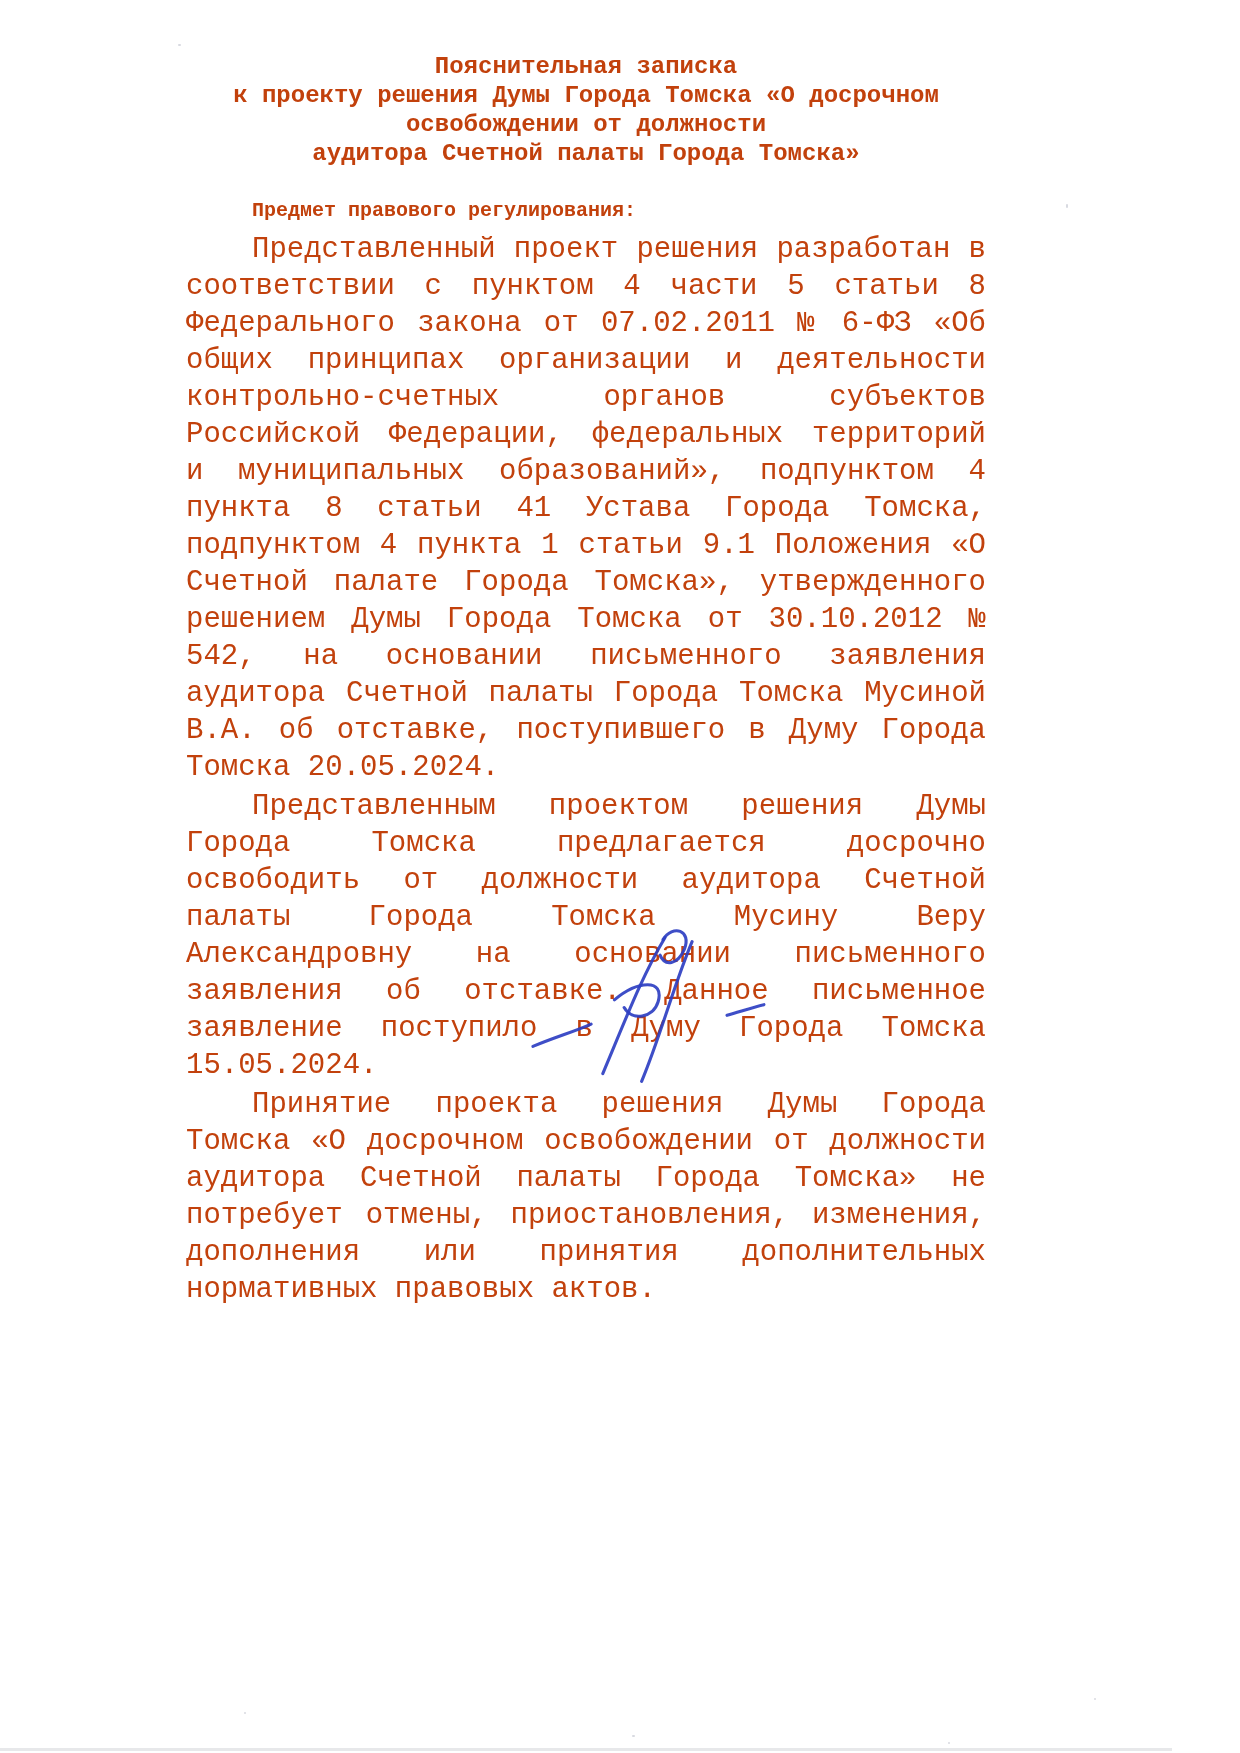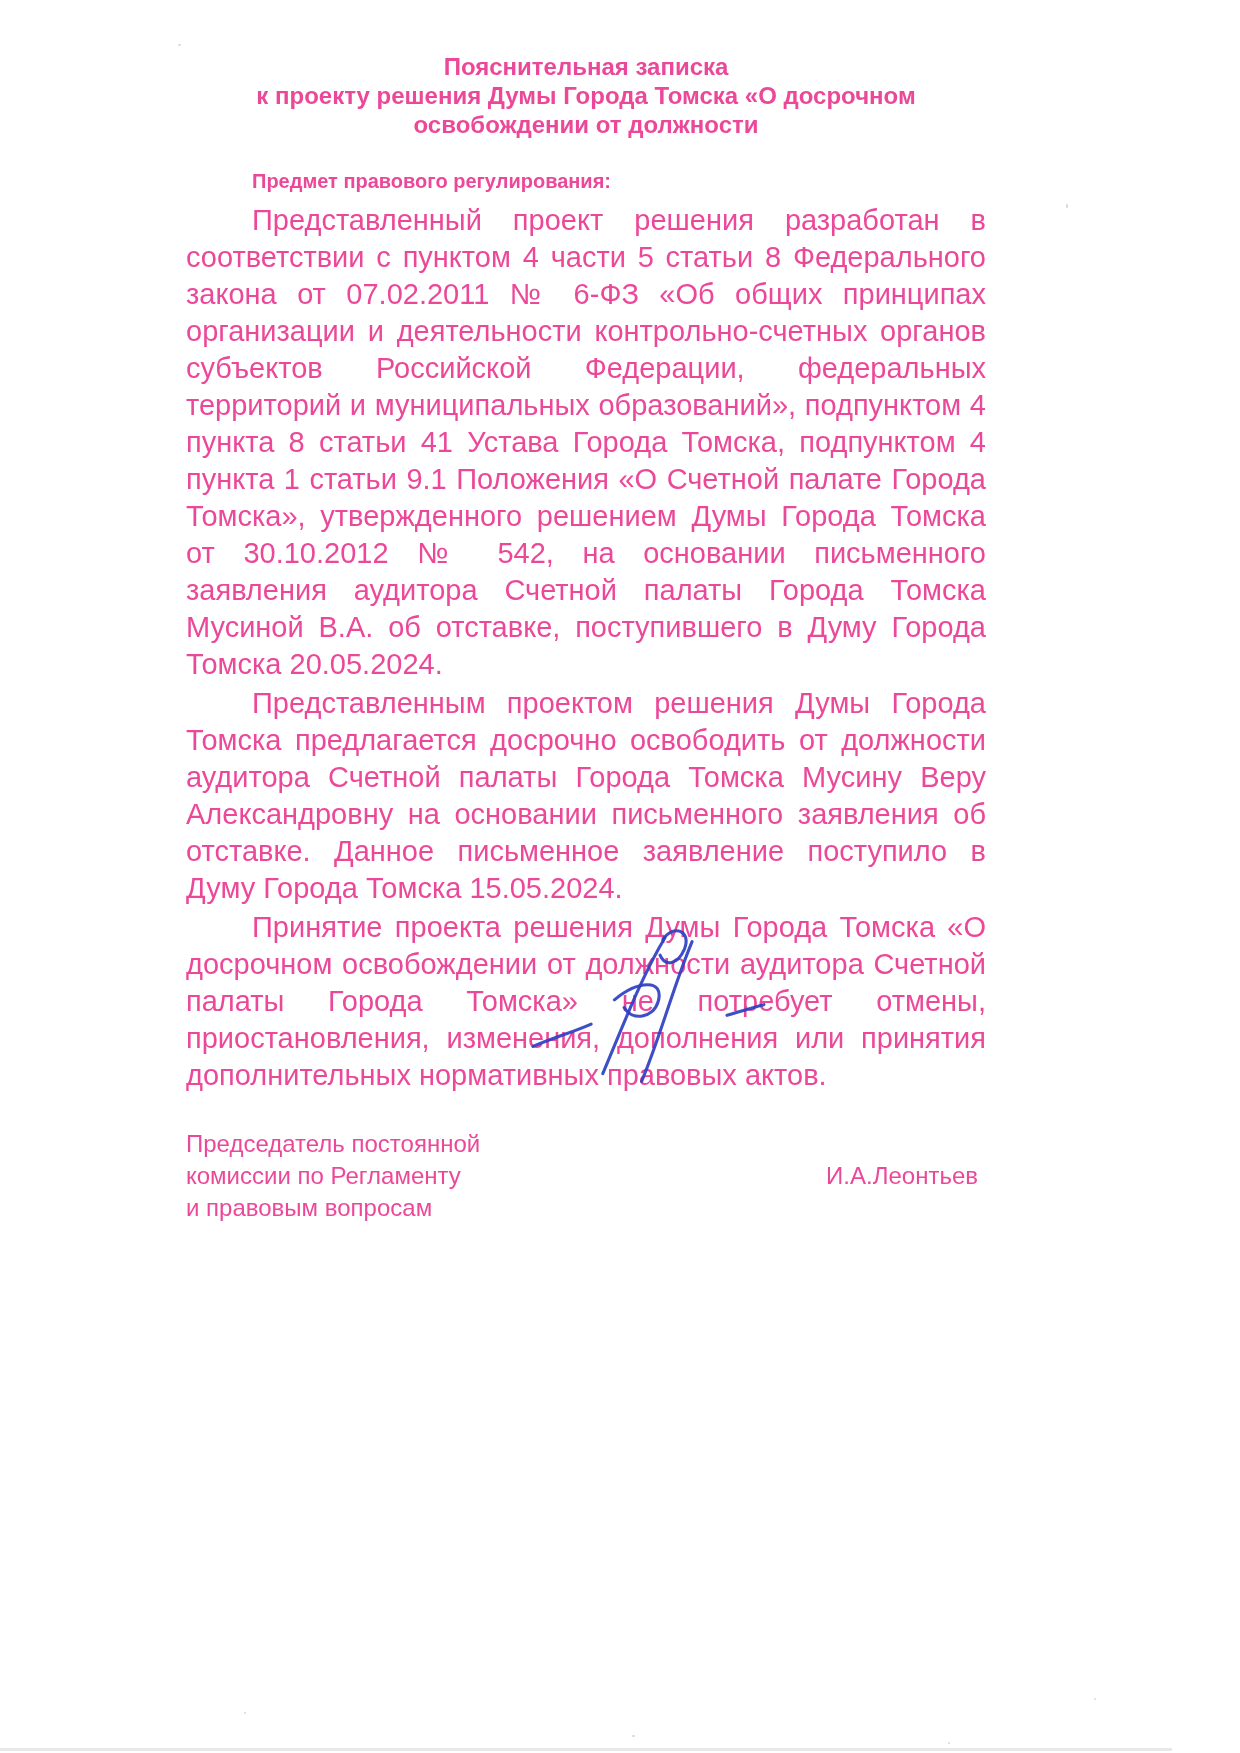--- a/index.html
+++ b/index.html
@@ -3,22 +3,22 @@
 <meta charset="utf-8">
 <style>
   * { box-sizing: border-box; }
   html, body { margin: 0; padding: 0; background: #ffffff; }
 
   .page {
     position: relative;
     width: 1172px;
     height: 1753px;
     background: #ffffff;
-    font-family: Liberation Sans, sans-serif;
-    color: #ec4899;
+    font-family: Liberation Mono, monospace;
+    color: #c2410c;
     overflow: hidden;
   }
 
   .content { padding: 52px 186px 0 186px; }
 
   .title {
     text-align: center;
     font-weight: bold;
     font-size: 24px;
     line-height: 29px;
@@ -80,37 +80,30 @@
 </style>
 </head>
 <body>
 
 <div class="page">
   <div class="content">
 
     <div class="title">
       <div>Пояснительная записка</div>
       <div>к проекту решения Думы Города Томска «О досрочном освобождении от должности</div>
+      <div>аудитора Счетной палаты Города Томска»</div>
     </div>
 
     <p class="heading first-heading">Предмет правового регулирования:</p>
     <p class="para">Представленный проект решения разработан в соответствии с пунктом 4 части 5 статьи 8 Федерального закона от 07.02.2011 № 6-ФЗ «Об общих принципах организации и деятельности контрольно-счетных органов субъектов Российской Федерации, федеральных территорий и муниципальных образований», подпунктом 4 пункта 8 статьи 41 Устава Города Томска, подпунктом 4 пункта 1 статьи 9.1 Положения «О Счетной палате Города Томска», утвержденного решением Думы Города Томска от 30.10.2012 № 542, на основании письменного заявления аудитора Счетной палаты Города Томска Мусиной В.А. об отставке, поступившего в Думу Города Томска 20.05.2024.</p>
 
     <p class="para">Представленным проектом решения Думы Города Томска предлагается досрочно освободить от должности аудитора Счетной палаты Города Томска Мусину Веру Александровну на основании письменного заявления об отставке. Данное письменное заявление поступило в Думу Города Томска 15.05.2024.</p>
 
     <p class="para">Принятие проекта решения Думы Города Томска «О досрочном освобождении от должности аудитора Счетной палаты Города Томска» не потребует отмены, приостановления, изменения, дополнения или принятия дополнительных нормативных правовых актов.</p>
 
-    <div class="sig-row">
-      <div class="sig-left">
-        <div>Председатель постоянной</div>
-        <div>комиссии по Регламенту</div>
-        <div>и правовым вопросам</div>
-      </div>
-      <div class="sig-name">И.А.Леонтьев</div>
-    </div>
 
   </div>
 
   <svg class="signature" viewBox="0 0 260 170" aria-hidden="true">
     <path d="M14 122 C 38 112, 56 107, 74 99"></path>
     <path d="M150 10 C 126 50, 108 98, 86 150"></path>
     <path d="M178 14 C 158 62, 146 110, 126 158"></path>
     <path d="M148 12 C 158 -4, 178 2, 170 22 C 163 38, 150 40, 145 28"></path>
     <path d="M98 74 C 122 54, 150 52, 143 76 C 138 93, 116 96, 108 82"></path>
     <path d="M214 90 C 228 86, 240 82, 252 79"></path>

